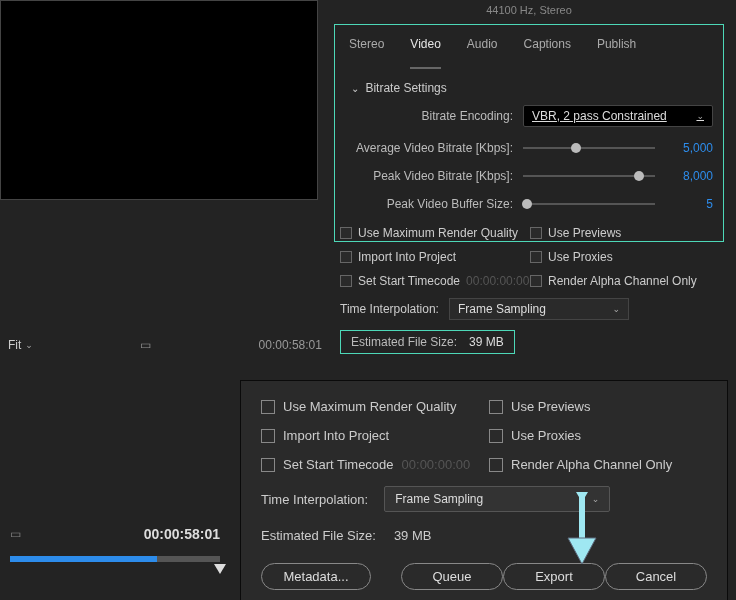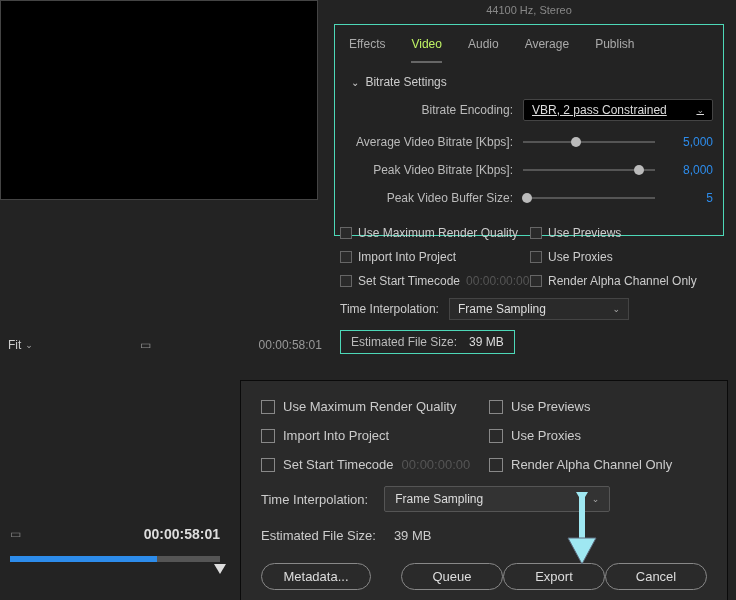--- a/index.html
+++ b/index.html
@@ -8,21 +8,21 @@
   .preview-box { position: absolute; top: 0; left: 0; width: 318px; height: 200px; background: #000; border: 1px solid #444; }
 
   .right-panel { position: absolute; top: 0; left: 334px; width: 390px; }
 
   .audio-info { text-align: center; color: #888; font-size: 11px; padding: 4px 0; }
 
   .highlight-box { border: 1px solid #4dd8b8; padding: 8px 10px 16px 10px; margin-top: 4px; }
 
   .tabs { display: flex; gap: 26px; padding: 4px 0 8px 4px; }
   .tab { color: #aaa; font-size: 12px; cursor: pointer; }
-  .tab.active { color: #bef264; border-bottom: 2px solid #666; padding-bottom: 10px; }
+  .tab.active { color: #e5e5e5; border-bottom: 2px solid #666; padding-bottom: 16px; }
 
   .section-header { display: flex; align-items: center; gap: 6px; padding: 4px 0 10px 6px; color: #ccc; font-size: 12px; }
   .chev { font-size: 10px; }
 
   .setting-row { display: flex; align-items: center; margin-bottom: 14px; }
   .setting-label { width: 178px; text-align: right; padding-right: 10px; color: #bbb; font-size: 12px; }
 
   .dropdown { flex: 1; background: #000000; border: 1px solid #444; color: #ddd; padding: 3px 8px; display: flex; justify-content: space-between; align-items: center; border-radius: 2px; cursor: pointer; text-decoration: underline; }
   .dd-arrow { font-size: 9px; color: #aaa; }
 
@@ -78,24 +78,24 @@
 </head>
 <body>
 
 <div class="preview-box"></div>
 
 <div class="right-panel">
   <div class="audio-info">44100 Hz, Stereo</div>
 
   <div class="highlight-box">
     <div class="tabs">
-      <span class="tab">Effects</span>
+      <span class="tab">Stereo</span>
       <span class="tab active">Video</span>
       <span class="tab">Audio</span>
-      <span class="tab">Average</span>
+      <span class="tab">Captions</span>
       <span class="tab">Publish</span>
     </div>
     <div class="section-header">
       <span class="chev">⌄</span>
       <span>Bitrate Settings</span>
     </div>
 
     <div class="setting-row">
       <div class="setting-label">Bitrate Encoding:</div>
       <div class="dropdown">

